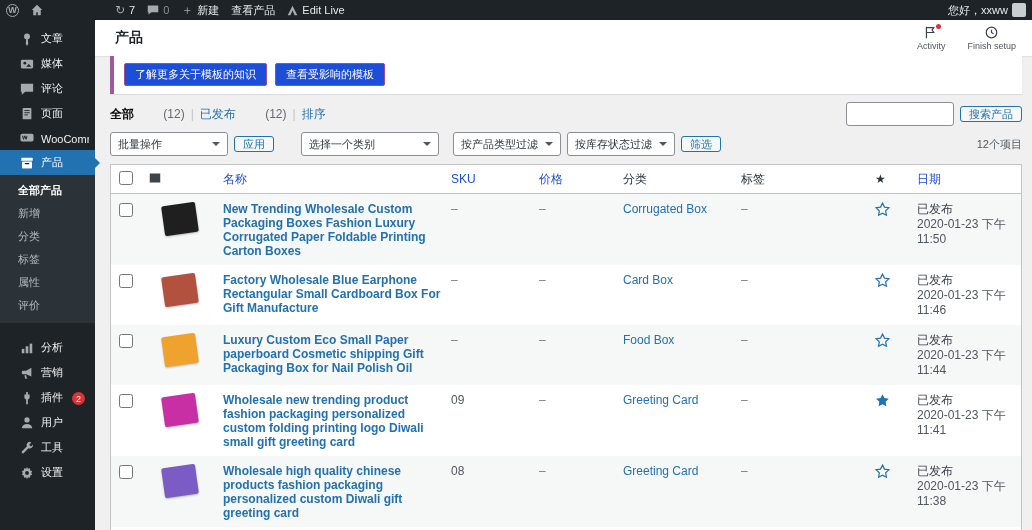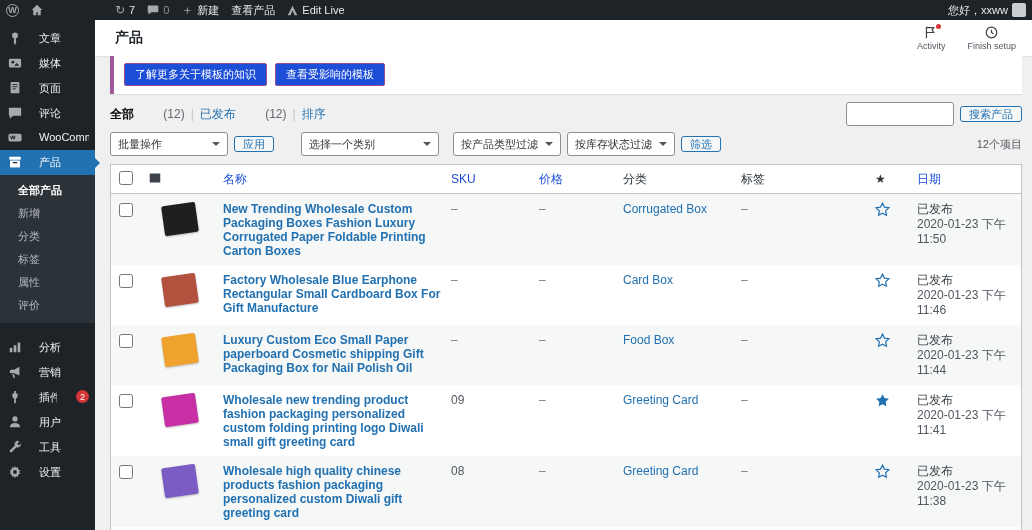--- a/index.html
+++ b/index.html
@@ -12,21 +12,21 @@
   #admin-bar .ab-icon { color:#a7aaad; font-size:12px; line-height:1; display:inline-flex; }
   #admin-bar .ab-count { color:#e7e9ea; }
   #admin-bar .ab-count.dim { color:#8c8f94; }
   #admin-bar .spacer { flex:1; }
   #admin-bar .greeting { color:#e7e9ea; }
   .wp-logo-circle { width:13px; height:13px; border-radius:50%; border:1.5px solid #a7aaad; color:#a7aaad; font-size:9px; font-weight:bold; display:flex; align-items:center; justify-content:center; }
   .avatar-mini { width:14px; height:14px; background:#c8cdd2; border-radius:2px; }
 
   
   #sidebar { position:absolute; top:20px; left:0; width:95px; bottom:0; background:#1d2327; color:#f0f0f1; z-index:20; font-size:11px; padding-top:6px; }
-  .menu-item { position:relative; display:flex; align-items:flex-start; gap:17px; padding:5px 6px 5px 8px; color:#f0f0f1; cursor:pointer; }
+  .menu-item { position:relative; display:flex; align-items:flex-end; gap:7px; padding:5px 6px 5px 20px; color:#f0f0f1; cursor:pointer; }
   .menu-item .mi-icon { width:14px; height:14px; flex:0 0 14px; color:#a7aaad; display:inline-flex; }
   .menu-item .mi-label { white-space:nowrap; overflow:hidden; }
   .menu-item.active { background:#2271b1; color:#fff; }
   .menu-item.active .mi-icon { color:#fff; }
   .menu-item.active::after { content:""; position:absolute; right:-12px; top:50%; margin-top:-7px; border:7px solid transparent; border-left-color:#2271b1; }
   .menu-gap { height:12px; }
   .submenu { background:#2c3338; padding:4px 0 6px; }
   .submenu-item { padding:4px 6px 4px 18px; color:#b4b9be; cursor:pointer; white-space:nowrap; }
   .submenu-item.current { color:#fff; font-weight:bold; }
   .badge { display:inline-flex; align-items:center; justify-content:center; min-width:13px; height:13px; border-radius:50%; font-size:9px; color:#fff; padding:0 2px; margin-left:2px; }
@@ -140,33 +140,33 @@
           <rect x="1" y="3" width="14" height="10" rx="1.5"></rect>
           <circle cx="5.5" cy="7" r="1.6" fill="#1d2327"></circle>
           <path d="M7 11l3-3 3 3z" fill="#1d2327"></path>
         </svg>
       </span>
       <span class="mi-label">媒体</span>
     </div>
     <div class="menu-item">
       <span class="mi-icon">
         <svg viewBox="0 0 16 16" width="14" height="14" fill="currentColor">
+          <path d="M1 2h14v9H6l-4 3.5V11H1z"></path>
+        </svg>
+      </span>
+      <span class="mi-label">评论</span>
+    </div>
+    <div class="menu-item">
+      <span class="mi-icon">
+        <svg viewBox="0 0 16 16" width="14" height="14" fill="currentColor">
           <rect x="3" y="1" width="10" height="13" rx="1"></rect>
           <path d="M5 4h6M5 6.5h6M5 9h4" stroke="#1d2327" stroke-width="1"></path>
         </svg>
       </span>
       <span class="mi-label">页面</span>
-    </div>
-    <div class="menu-item">
-      <span class="mi-icon">
-        <svg viewBox="0 0 16 16" width="14" height="14" fill="currentColor">
-          <path d="M1 2h14v9H6l-4 3.5V11H1z"></path>
-        </svg>
-      </span>
-      <span class="mi-label">评论</span>
     </div>
     <div class="menu-item">
       <span class="mi-icon">
         <svg viewBox="0 0 16 16" width="14" height="14" fill="currentColor">
           <rect x="0.5" y="3" width="15" height="9" rx="2"></rect>
           <path d="M3 5.5l1 4 1.5-4 1.5 4 1-4" stroke="#1d2327" stroke-width="1.1" fill="none"></path>
         </svg>
       </span>
       <span class="mi-label">WooCommerce</span>
     </div>

